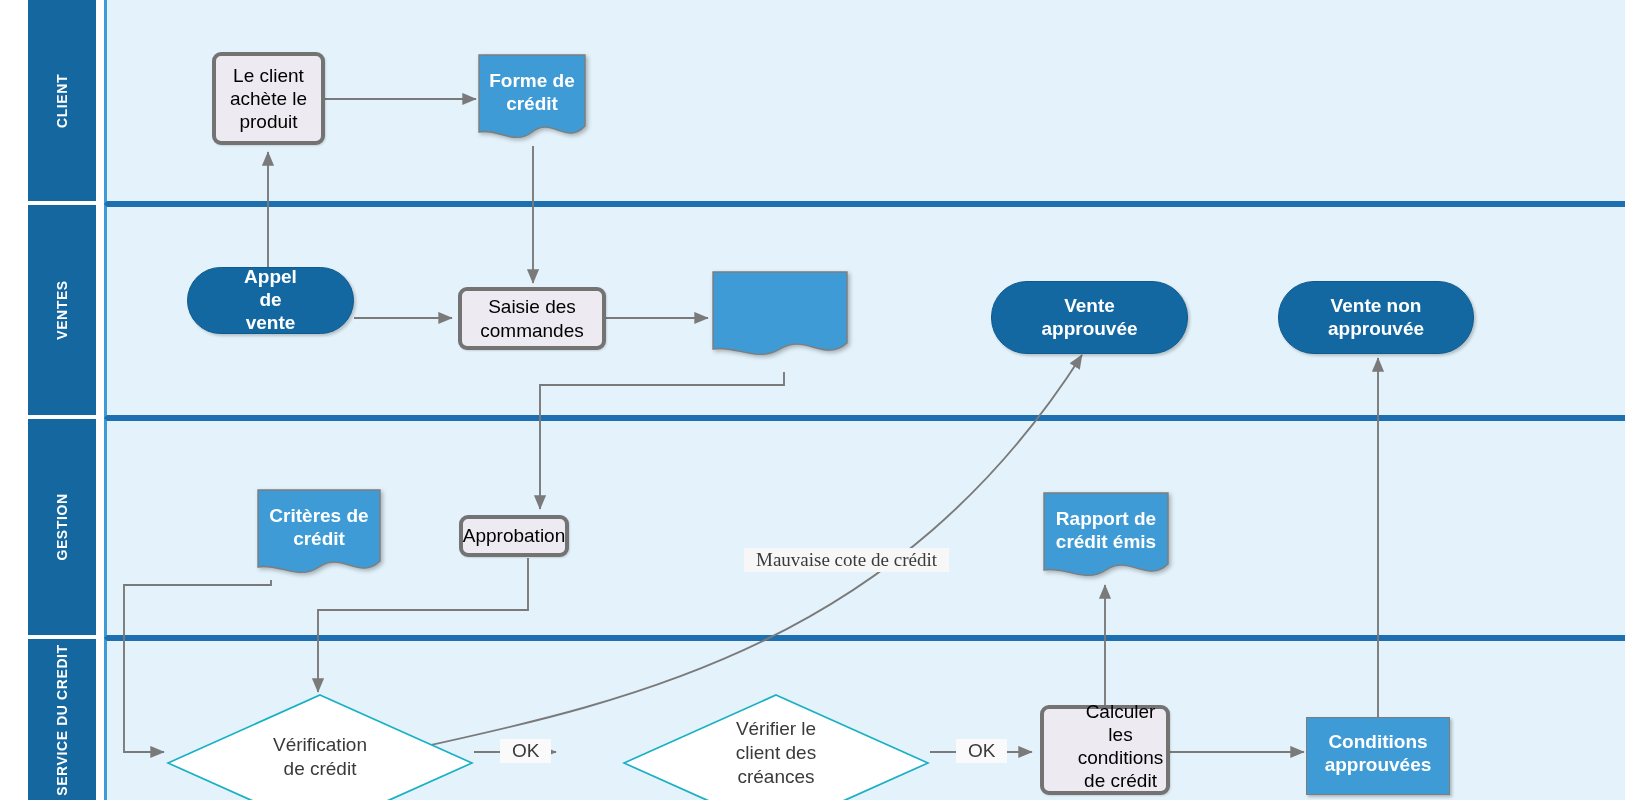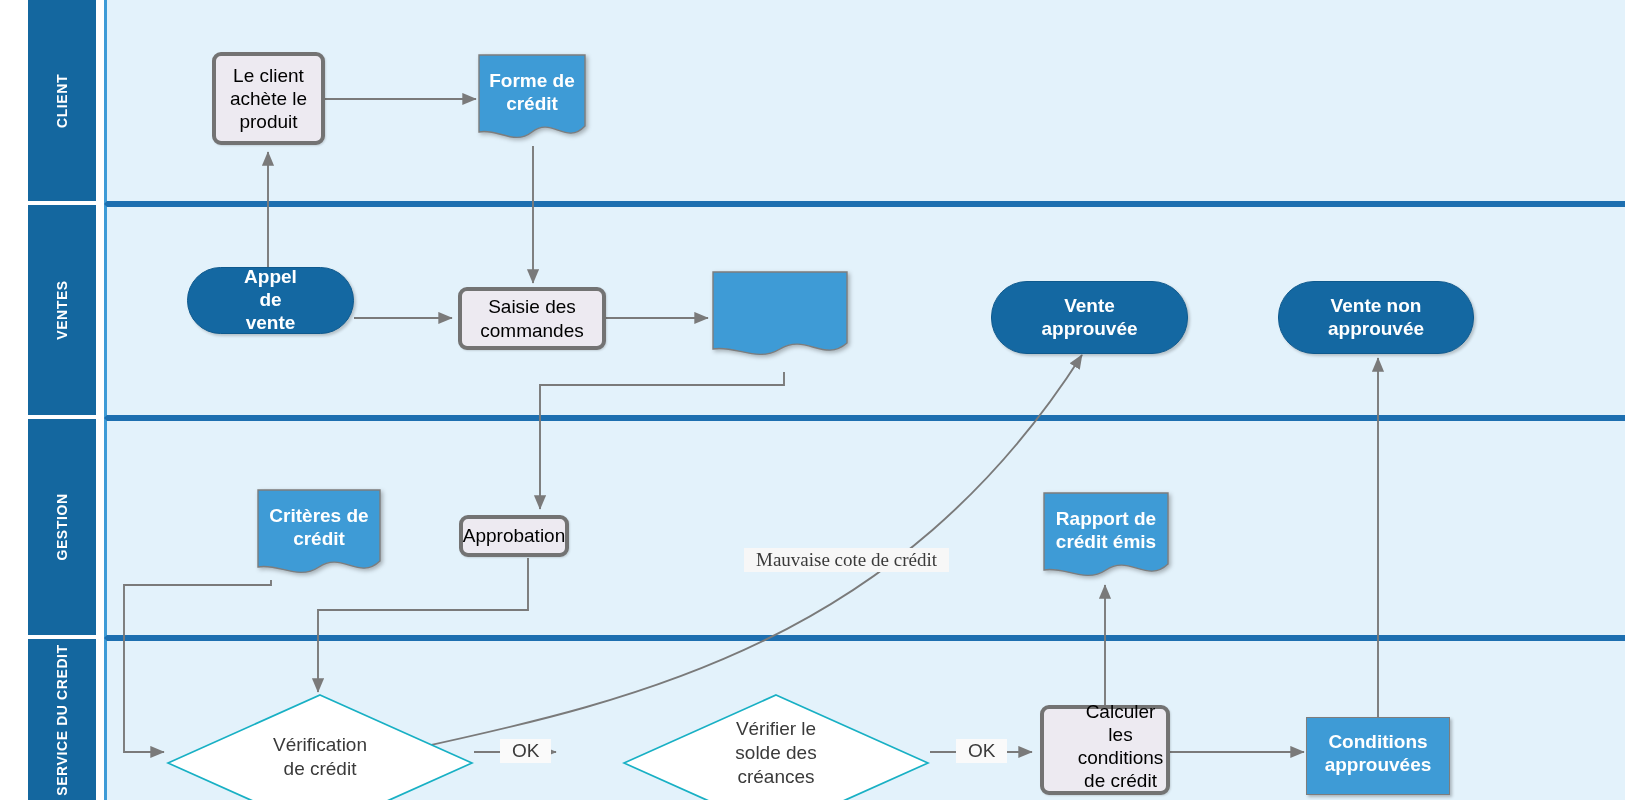--- a/index.html
+++ b/index.html
@@ -228,21 +228,21 @@
       <div>de crédit</div>
     </div>
   </div>
 
   <div class="node dec" style="left:622px;top:693px;width:308px;height:140px;">
     <svg class="dec-bg" viewBox="0 0 308 140" preserveAspectRatio="none">
       <path d="M154,2 L306,70 L154,138 L2,70 Z" fill="#FFFFFF" stroke="#18B0C4" stroke-width="1.8"></path>
     </svg>
     <div class="dec-tx" style="margin-top:-20px;">
       <div>Vérifier le</div>
-      <div>solde des</div>
+      <div>client des</div>
       <div>créances</div>
     </div>
   </div>
 
   <div class="node proc" style="left:1040px;top:705px;width:130px;height:90px;padding-left:31px;">
     <div style="margin-top:-8px;">
       <div>Calculer les</div>
       <div>conditions</div>
       <div>de crédit</div>
     </div>

